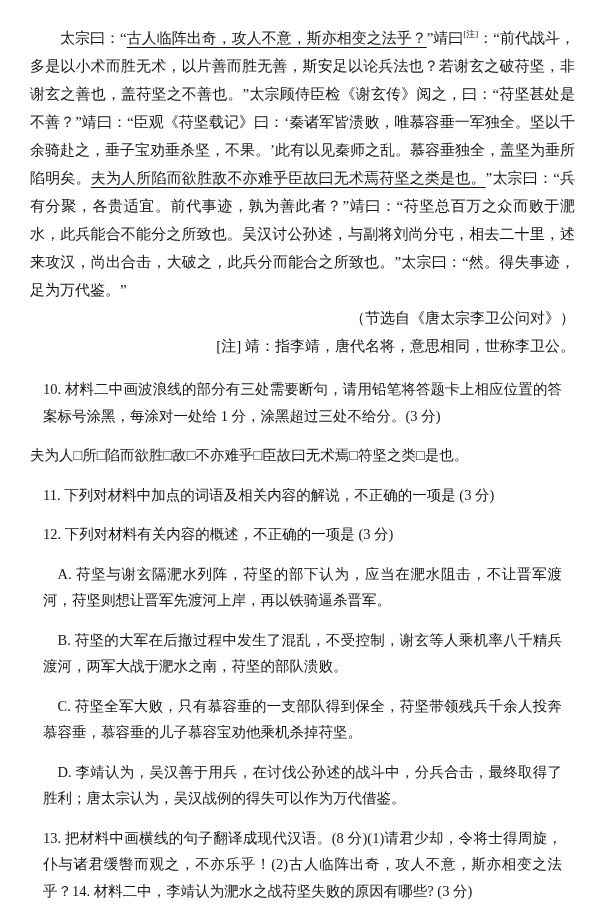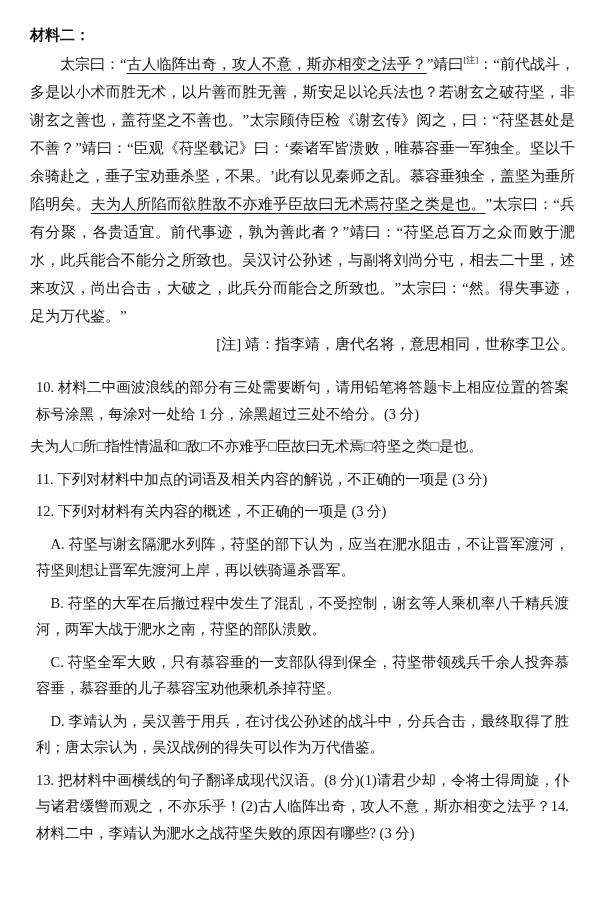--- a/index.html
+++ b/index.html
@@ -43,40 +43,40 @@
     font-size: 15px;
     line-height: 28px;
     text-align: right;
     margin: 0;
   }
   .questions { margin-top: 16px; }
   .q-text, .seg-sentence, .q-option {
     font-size: 14.5px;
     line-height: 26.5px;
     text-align: justify;
-    margin: 6px;
+    margin: 13px;
   }
   .q-option { text-indent: 1em; }
   .seg-sentence { margin: 0; }
 </style>
 </head>
 <body>
 
 <div class="doc">
 
-  <p class="heading">材料二：</p>
 
   <p class="passage"><span>太宗曰：“</span><span class="uline">古人临阵出奇，攻人不意，斯亦相变之法乎？</span><span>”靖曰</span><span class="note-sup">[注]</span><span>：“前代战斗，多是以小术而胜无术，以片善而胜无善，斯安足以论兵法也？若谢玄之破苻坚，非谢玄之善也，盖苻坚之不善也。”太宗顾侍臣检《谢玄传》阅之，曰：“苻坚甚处是不善？”靖曰：“臣观《苻坚载记》曰：‘秦诸军皆溃败，唯慕容垂一军独全。坚以千余骑赴之，垂子宝劝垂杀坚，不果。’此有以见秦师之乱。慕容垂独全，盖坚为垂所陷明矣。</span><span class="uline">夫为人所陷而欲胜敌不亦难乎臣故曰无术焉苻坚之类是也。</span><span>”太宗曰：“兵有分聚，各贵适宜。前代事迹，孰为善此者？”靖曰：“苻坚总百万之众而败于淝水，此兵能合不能分之所致也。吴汉讨公孙述，与副将刘尚分屯，相去二十里，述来攻汉，尚出合击，大破之，此兵分而能合之所致也。”太宗曰：“然。得失事迹，足为万代鉴。”</span></p>
 
+  <p class="source-line">（节选自《唐太宗李卫公问对》）</p>
   <p class="note-line">[注] 靖：指李靖，唐代名将，意思相同，世称李卫公。</p>
 
   <div class="questions">
 
     <p class="q-text">10. 材料二中画波浪线的部分有三处需要断句，请用铅笔将答题卡上相应位置的答案标号涂黑，每涂对一处给 1 分，涂黑超过三处不给分。(3 分)</p>
-    <p class="seg-sentence">夫为人□所□指性情温和□敌□不亦难乎□臣故曰无术焉□符坚之类□是也。</p>
+    <p class="seg-sentence">夫为人□所□陷而欲胜□敌□不亦难乎□臣故曰无术焉□符坚之类□是也。</p>
 
     <p class="q-text">11. 下列对材料中加点的词语及相关内容的解说，不正确的一项是 (3 分)</p>
 
     <p class="q-text">12. 下列对材料有关内容的概述，不正确的一项是 (3 分)</p>
     <p class="q-option">A. 苻坚与谢玄隔淝水列阵，苻坚的部下认为，应当在淝水阻击，不让晋军渡河，苻坚则想让晋军先渡河上岸，再以铁骑逼杀晋军。</p>
     <p class="q-option">B. 苻坚的大军在后撤过程中发生了混乱，不受控制，谢玄等人乘机率八千精兵渡河，两军大战于淝水之南，苻坚的部队溃败。</p>
     <p class="q-option">C. 苻坚全军大败，只有慕容垂的一支部队得到保全，苻坚带领残兵千余人投奔慕容垂，慕容垂的儿子慕容宝劝他乘机杀掉苻坚。</p>
     <p class="q-option">D. 李靖认为，吴汉善于用兵，在讨伐公孙述的战斗中，分兵合击，最终取得了胜利；唐太宗认为，吴汉战例的得失可以作为万代借鉴。</p>
 
     <p class="q-text">13. 把材料中画横线的句子翻译成现代汉语。(8 分)(1)请君少却，令将士得周旋，仆与诸君缓辔而观之，不亦乐乎！(2)古人临阵出奇，攻人不意，斯亦相变之法乎？14. 材料二中，李靖认为淝水之战苻坚失败的原因有哪些? (3 分)</p>

